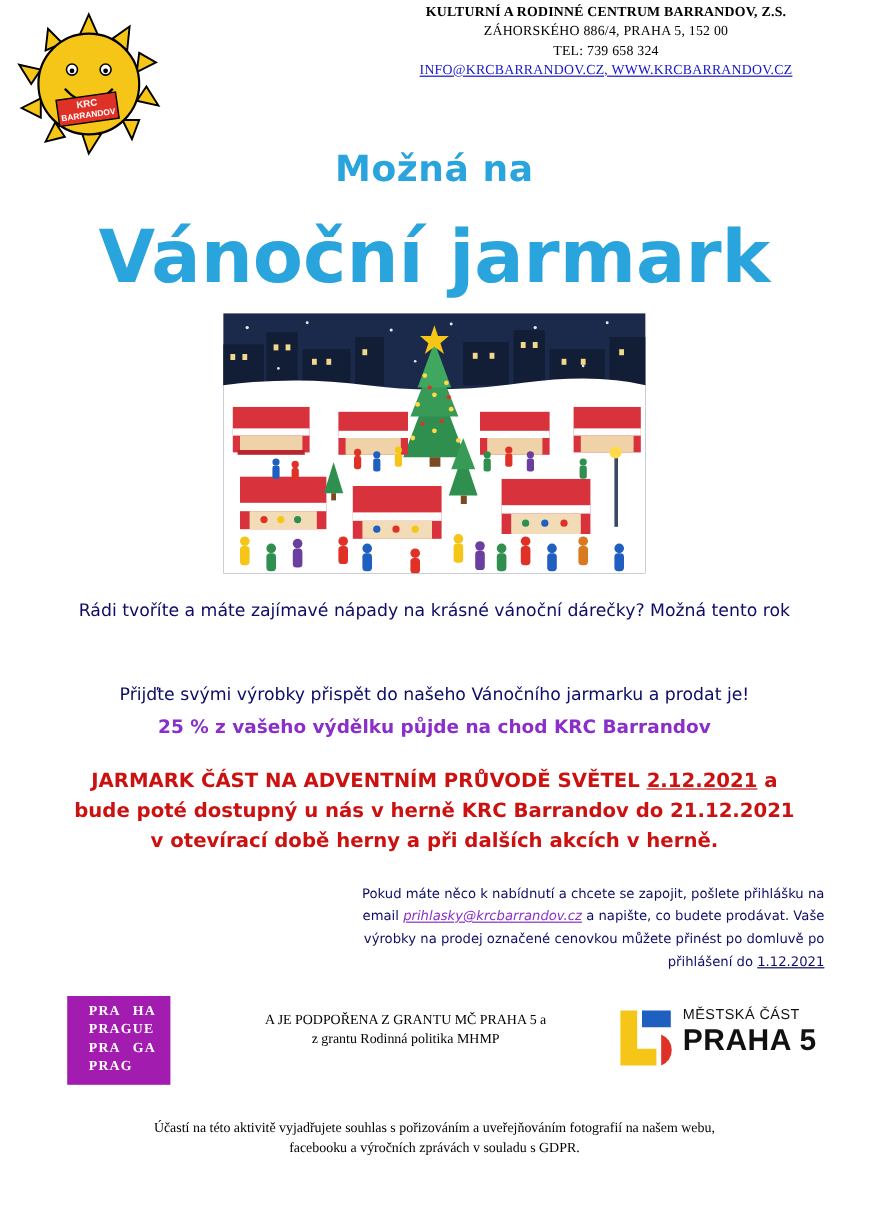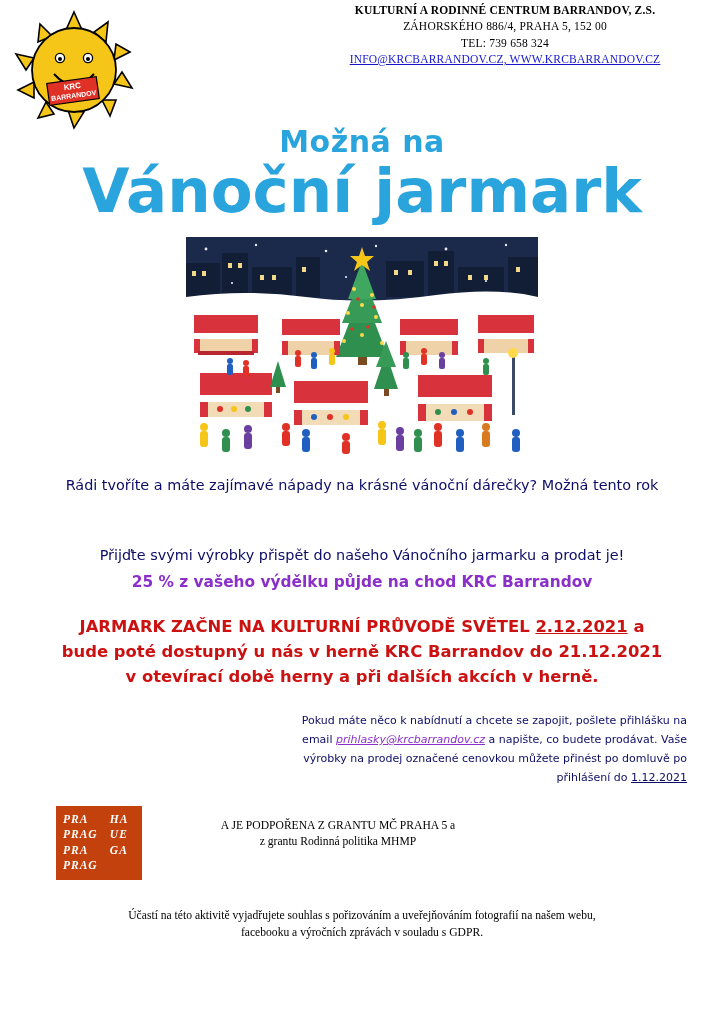--- a/index.html
+++ b/index.html
@@ -54,21 +54,21 @@
     font-size: 30px;
     letter-spacing: 0.5px;
   }
   .maintitle {
     text-align: center;
     color: #29a4dd;
     font-family: "DejaVu Sans", sans-serif;
     font-weight: bold;
     font-size: 61px;
     line-height: 1.05;
-    margin-top: 0;
+    margin-top: 24px;
     letter-spacing: 0px;
   }
 
   
   .illus-wrap {
     margin: 14px auto 0 auto;
     width: 352px;
     height: 217px;
   }
   .illus { display: block; }
@@ -123,23 +123,22 @@
     position: relative;
     margin-top: 16px;
     height: 90px;
   }
   .praha-logo {
     position: absolute;
     left: 56px;
     top: 2px;
     width: 86px;
     height: 74px;
-    background: #c2410c;
-    padding: 6px 7px;
-    font-style: italic;
+    background: #a21caf;
+    padding: 6px 18px;
   }
   .praha-logo table {
     border-collapse: collapse;
     width: 100%;
     height: 100%;
   }
   .praha-logo td {
     color: #ffffff;
     font-family: "Liberation Serif", serif;
     font-weight: bold;
@@ -476,21 +475,21 @@
 
 <div class="para intro">
   <span>Rádi tvoříte a máte zajímavé nápady na krásné vánoční dárečky? Možná tento rok</span><br>
   <br>
   <br>
   <span>Přijďte svými výrobky přispět do našeho Vánočního jarmarku a prodat je!</span>
   <span class="highlight-purple">25 % z vašeho výdělku půjde na chod KRC Barrandov</span>
 </div>
 
 <div class="jarmark-block">
-  <span>JARMARK ZAČNE NA KULTURNÍ PRŮVODĚ SVĚTEL </span><span class="u">2.12.2021</span><span> a</span><br>
+  <span>JARMARK ČÁST NA ADVENTNÍM PRŮVODĚ SVĚTEL </span><span class="u">2.12.2021</span><span> a</span><br>
   <span>bude poté dostupný u nás v herně KRC Barrandov do 21.12.2021</span><br>
   <span>v otevírací době herny a při dalších akcích v herně.</span>
 </div>
 
 <div class="contact-block">
   <span>Pokud máte něco k nabídnutí a chcete se zapojit, pošlete přihlášku na</span><br>
   <span>email </span><span class="mail">prihlasky@krcbarrandov.cz</span><span> a napište, co budete prodávat. Vaše</span><br>
   <span>výrobky na prodej označené cenovkou můžete přinést po domluvě po</span><br>
   <span>přihlášení do </span><span class="u">1.12.2021</span>
 </div>
@@ -518,18 +517,29 @@
       </tr>
     </tbody>
       </table>
   </div>
 
   <div class="grant-text">
     <div>A JE PODPOŘENA Z GRANTU MČ PRAHA 5 a</div>
     <div>z grantu Rodinná politika MHMP</div>
   </div>
 
+  <div class="mc-logo">
+    <svg class="mc-mark" viewBox="0 0 46 50">
+      <path d="M2 2 H16 V34 H32 V48 H2 Z" fill="#f5c518"></path>
+      <path d="M20 2 H44 V16 H20 Z" fill="#1f5fc0"></path>
+      <path d="M36 22 A14 14 0 0 1 36 48 Z" fill="#e03127"></path>
+    </svg>
+    <div class="mc-text">
+      <span class="small">MĚSTSKÁ ČÁST</span>
+      <span class="big">PRAHA 5</span>
+    </div>
+  </div>
 </div>
 
 <div class="footer">
   <div>Účastí na této aktivitě vyjadřujete souhlas s pořizováním a uveřejňováním fotografií na našem webu,</div>
   <div>facebooku a výročních zprávách v souladu s GDPR.</div>
 </div>
 
 </body></html>

